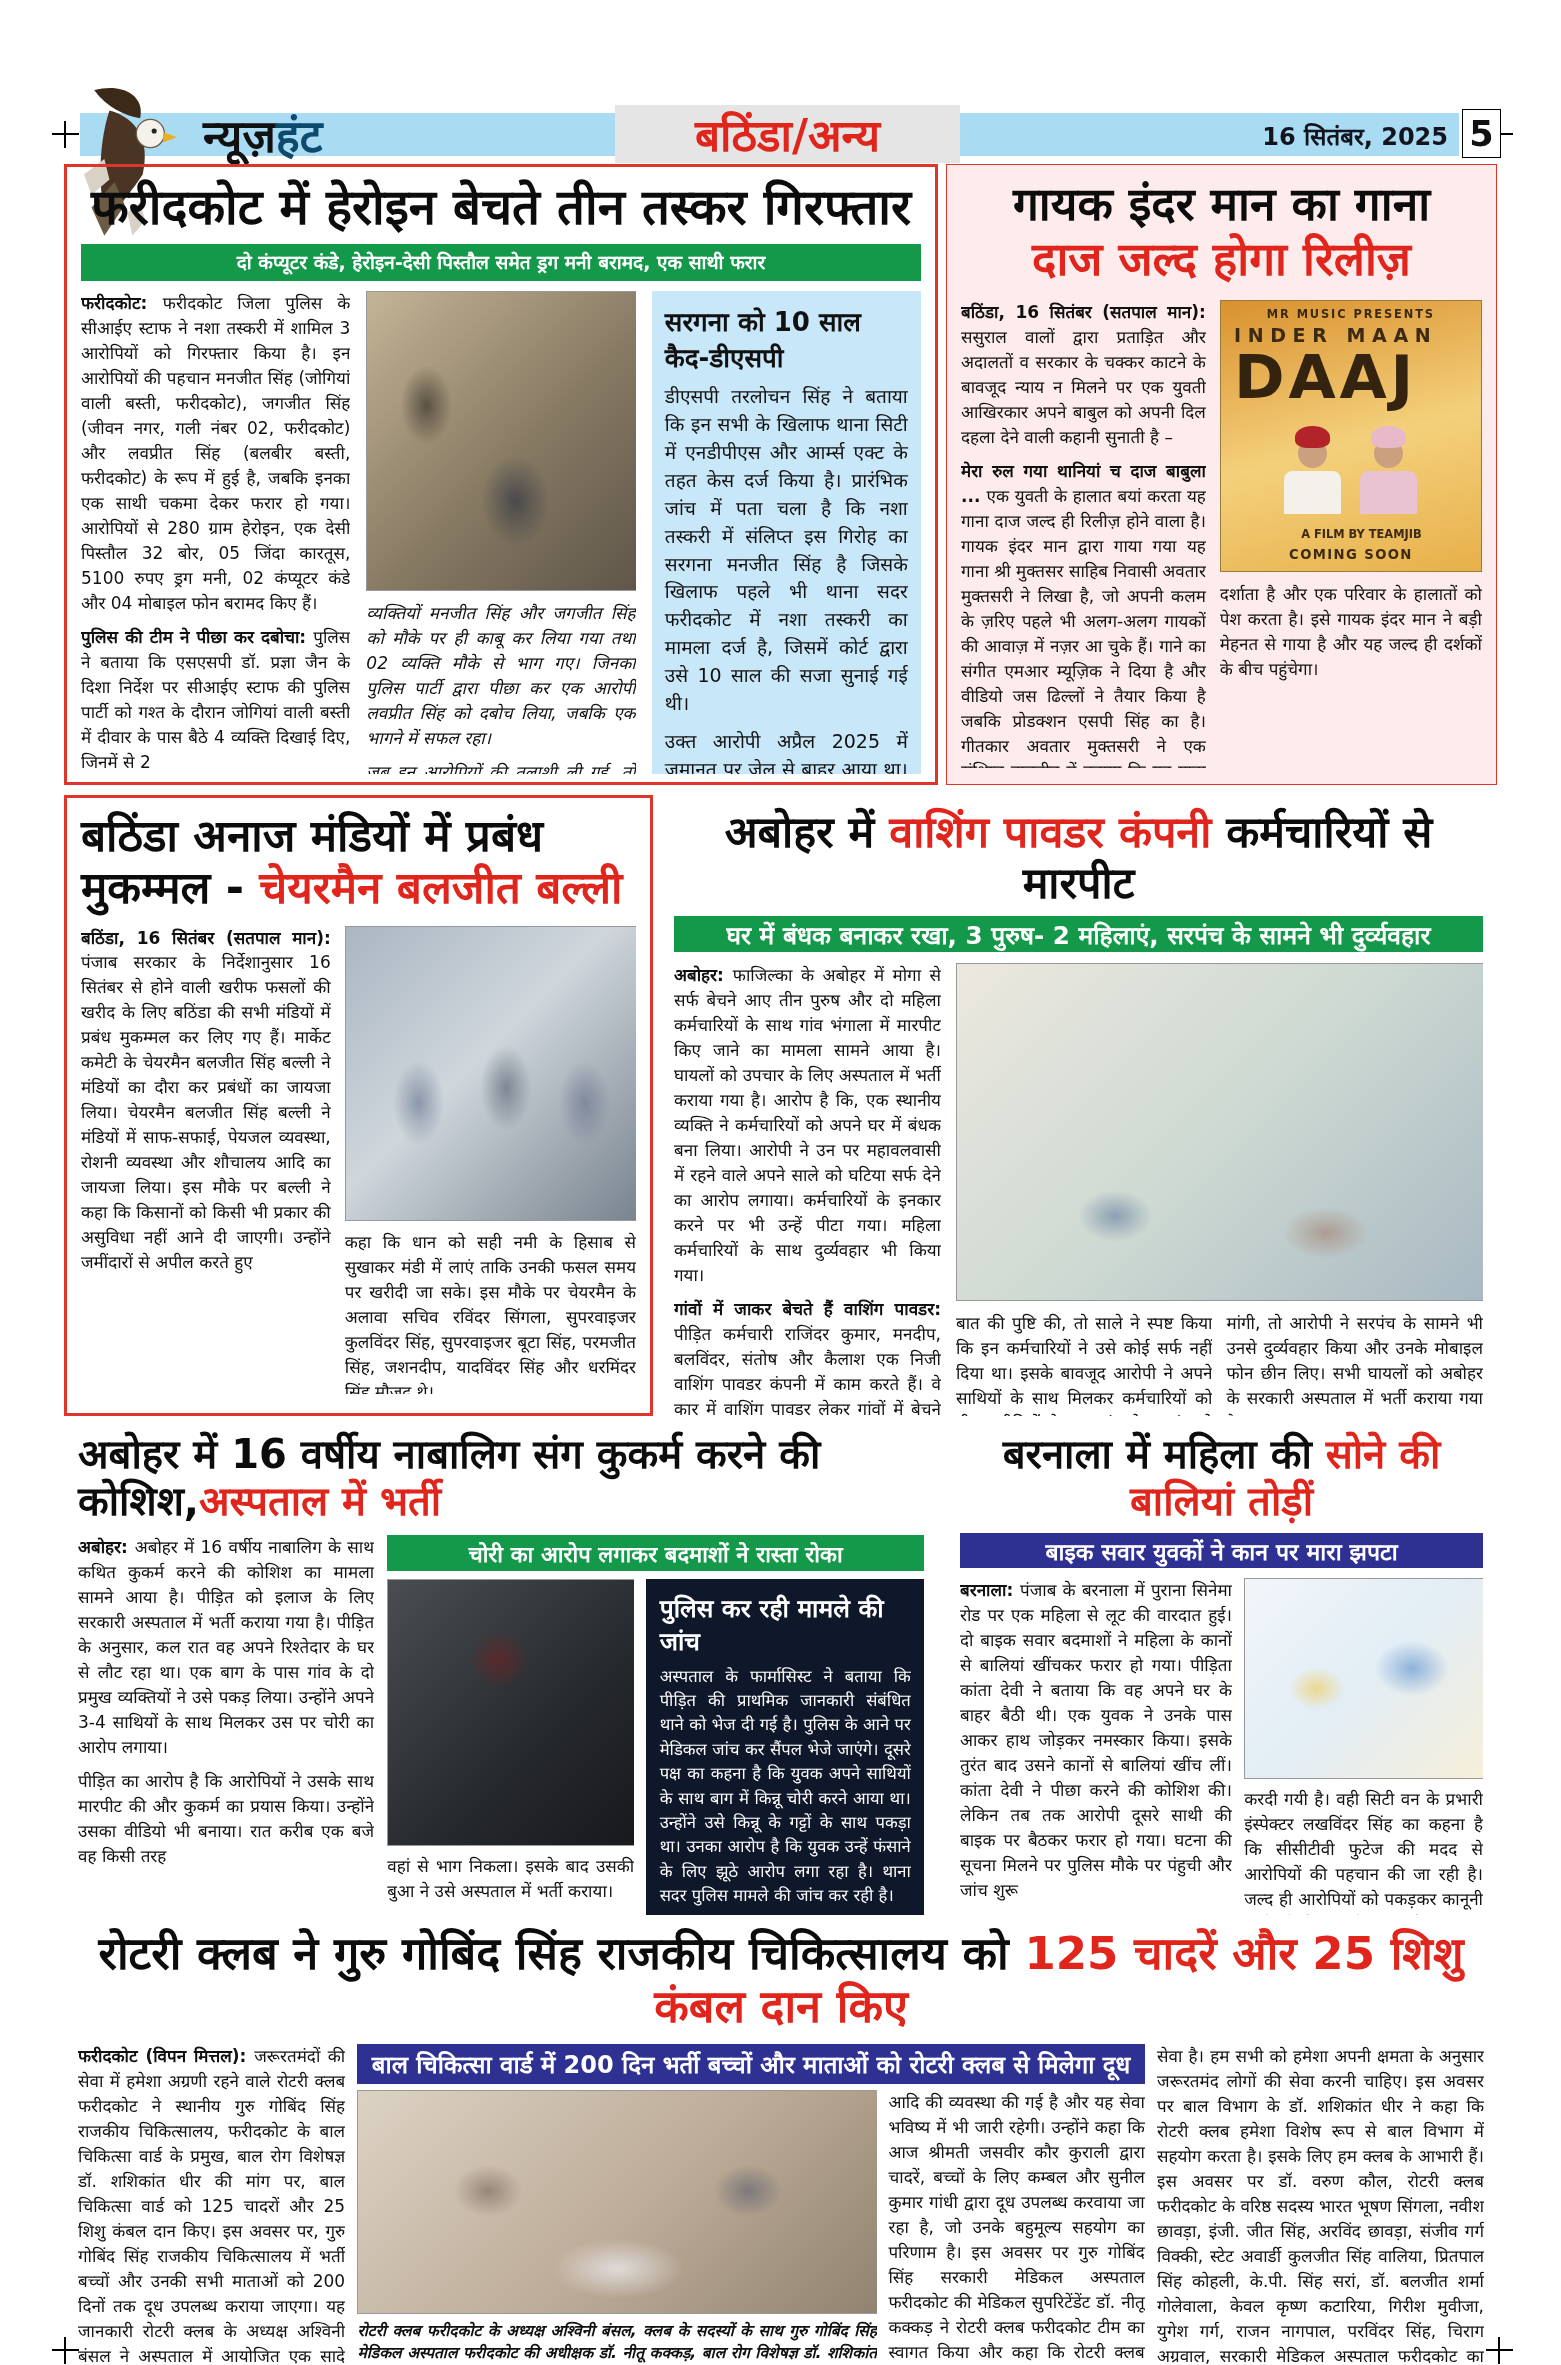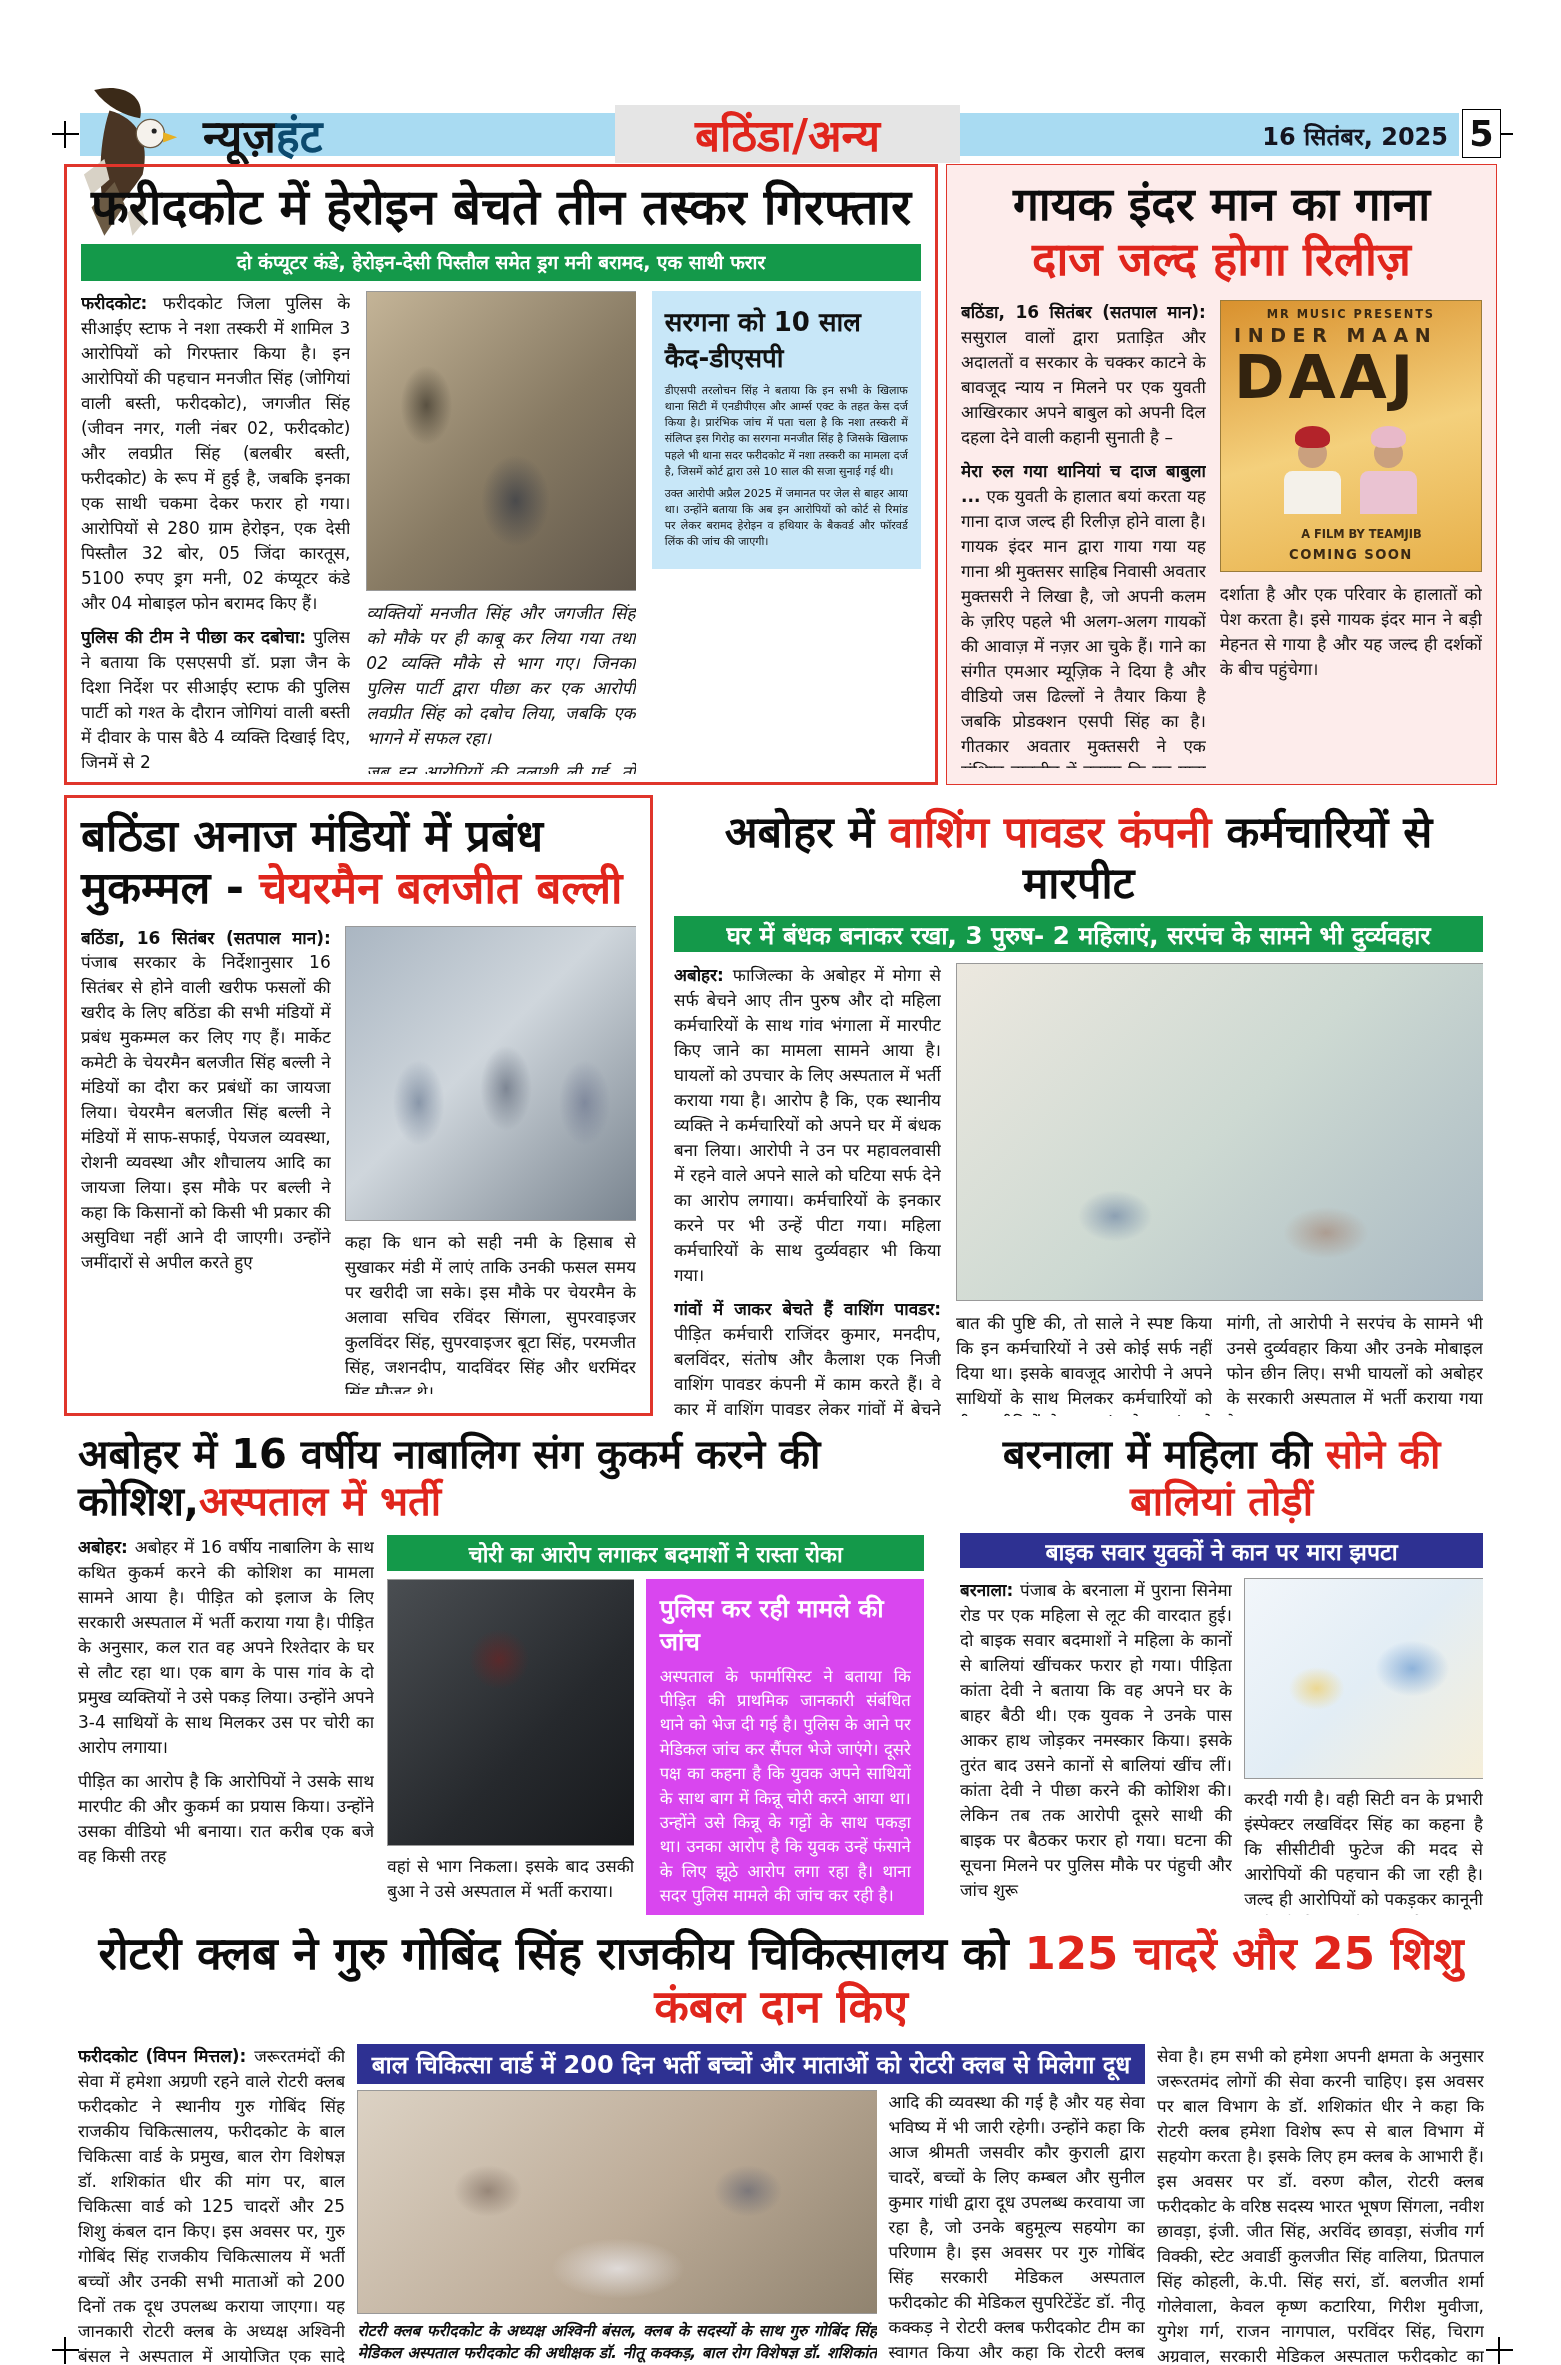--- a/index.html
+++ b/index.html
@@ -29,21 +29,21 @@
   .band.green{background:#14994a;}
   .band.navy{background:#2e3192;}
   .body-text{font-size:17px;line-height:1.47;text-align:justify;}
   .body-text p{margin:0 0 0.55em 0;}
   .lead{font-weight:800;}
   .cols{display:flex;}
   .col{overflow:hidden;}
   .photo{width:100%;border:0.5px solid #999;}
   .box-blue{background:#c8e7f8;padding:12.3px 13.2px;overflow:hidden;}
   .box-blue .bt{font-size:26px;font-weight:800;margin-bottom:7.6px;}
-  .box-navy{background:#d946ef;color:#fff;padding:12.3px 13.2px;overflow:hidden;}
+  .box-navy{background:#0f172a;color:#fff;padding:12.3px 13.2px;overflow:hidden;}
   .box-navy .bt{font-size:24.6px;font-weight:800;margin-bottom:7.6px;color:#fff;}
   .caption{font-size:15.6px;font-weight:700;font-style:italic;line-height:1.4;text-align:justify;}
   
   .ph-police{height:298px;background:
      radial-gradient(ellipse 43px 66px at 22% 38%,rgba(50,45,35,.65),transparent 60%),
      radial-gradient(ellipse 57px 76px at 55% 70%,rgba(30,40,60,.55),transparent 60%),
      linear-gradient(135deg,#c4b497,#877a63 55%,#5f564a);}
   .ph-mandi{height:293px;background:
      radial-gradient(ellipse 43px 71px at 25% 60%,rgba(70,90,120,.5),transparent 60%),
      radial-gradient(ellipse 43px 71px at 55% 55%,rgba(60,70,90,.5),transparent 60%),
@@ -138,21 +138,21 @@
       <div class="col" style="flex:1;">
         <div class="photo ph-police"></div>
         <div class="body-text" style="margin-top:9.5px;font-style:italic;">
           <p>व्यक्तियों मनजीत सिंह और जगजीत सिंह को मौके पर ही काबू कर लिया गया तथा 02 व्यक्ति मौके से भाग गए। जिनका पुलिस पार्टी द्वारा पीछा कर एक आरोपी लवप्रीत सिंह को दबोच लिया, जबकि एक भागने में सफल रहा।</p>
           <p>जब इन आरोपियों की तलाशी ली गई, तो उनके पास से हेरोइन, ड्रग मनी और कंप्यूटर कंडे बरामद हुए और लवप्रीत सिंह से 1 देसी पिस्तौल 32 बोर और 05 कारतूस भी पकड़ें गए। साथ ही</p>
         </div>
       </div>
       <div class="col" style="flex:1;">
         <div class="box-blue">
           <div class="bt">सरगना को 10 साल कैद-डीएसपी</div>
-          <div class="body-text" style="font-size:11px;">
+          <div class="body-text" style="font-size:19px;">
             <p>डीएसपी तरलोचन सिंह ने बताया कि इन सभी के खिलाफ थाना सिटी में एनडीपीएस और आर्म्स एक्ट के तहत केस दर्ज किया है। प्रारंभिक जांच में पता चला है कि नशा तस्करी में संलिप्त इस गिरोह का सरगना मनजीत सिंह है जिसके खिलाफ पहले भी थाना सदर फरीदकोट में नशा तस्करी का मामला दर्ज है, जिसमें कोर्ट द्वारा उसे 10 साल की सजा सुनाई गई थी।</p>
             <p>उक्त आरोपी अप्रैल 2025 में जमानत पर जेल से बाहर आया था। उन्होंने बताया कि अब इन आरोपियों को कोर्ट से रिमांड पर लेकर बरामद हेरोइन व हथियार के बैकवर्ड और फॉरवर्ड लिंक की जांच की जाएगी।</p>
           </div>
         </div>
 
       </div>
     </div>
   </div>
 
   <div class="abs art b-red-thin" style="left:946px;top:164px;width:551px;height:621px;background:#fdeceb;">

